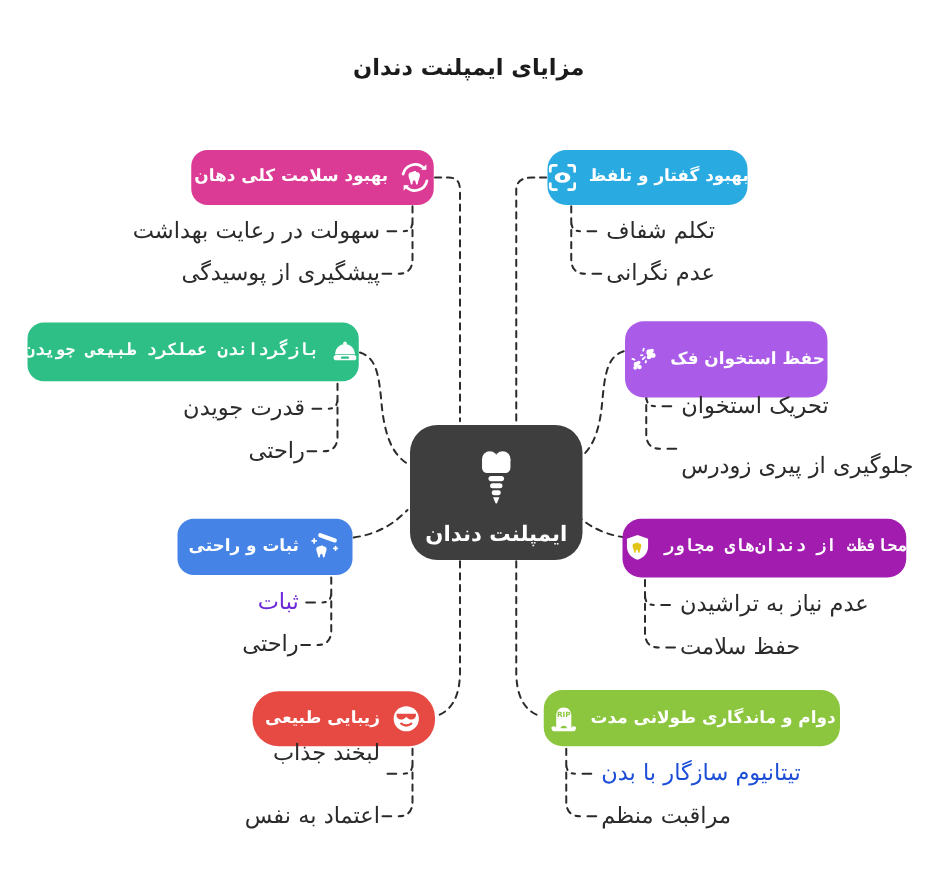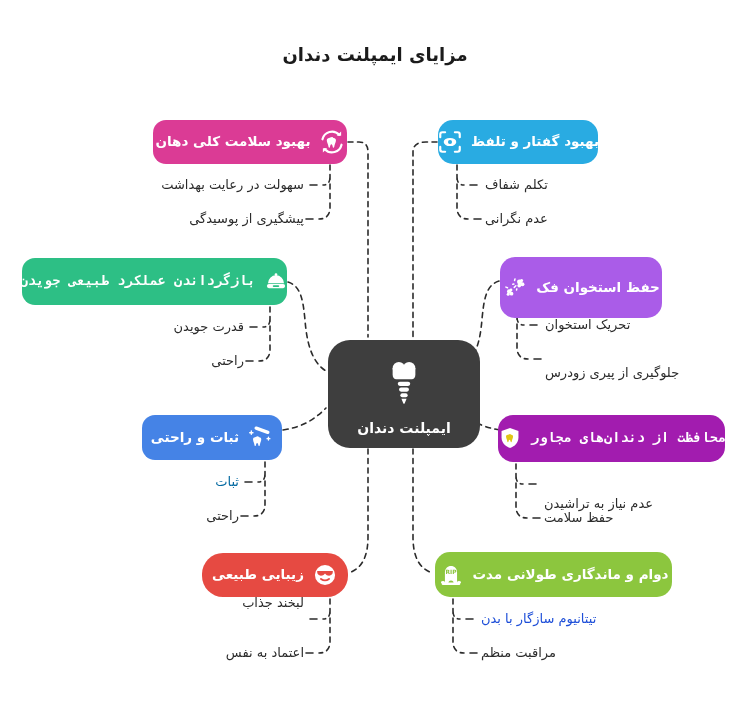--- a/index.html
+++ b/index.html
@@ -8,41 +8,41 @@
   .title{position:absolute;left:0;top:44px;width:750px;text-align:center;
          font-size:18px;font-weight:bold;color:#1b1b1b;}
   svg.wires{position:absolute;left:0;top:0;width:750px;height:707px;}
   .node{position:absolute;display:flex;align-items:center;justify-content:center;
         gap:8px;border-radius:13px;padding:0 10px;box-sizing:border-box;
         color:#fff;font-weight:bold;font-size:13.5px;white-space:nowrap;}
   .node.rev{flex-direction:row-reverse;border-radius:15px;}
   .icon{display:flex;align-items:center;justify-content:center;flex:0 0 auto;}
   .icon svg{display:block;}
   .nlabel{line-height:1;}
-  .sub{position:absolute;font-size:13px;color:#2b2b2b;line-height:20px;white-space:nowrap;}
+  .sub{position:absolute;font-size:18px;color:#2b2b2b;line-height:20px;white-space:nowrap;}
   .sub.sl{text-align:right;}
   .sub.sr{text-align:left;}
   
   .b-pink  {left:153px;top:120px;width:194px;height:44px;}
   .b-cyan  {left:438px;top:120px;width:160px;height:44px;}
   .b-green {left:22px; top:258px;width:265px;height:47px;font-family:Liberation Mono, monospace;}
   .b-purple{left:500px;top:257px;width:162px;height:61px;}
   .b-blue  {left:142px;top:415px;width:140px;height:45px;}
   .b-yellow{left:498px;top:415px;width:227px;height:47px;}
   .b-red   {left:202px;top:553px;width:146px;height:44px;}
   .b-lime  {left:435px;top:552px;width:237px;height:45px;}
-  .b-center{left:328px;top:340px;width:152px;height:108px;border-radius:22px;
-            flex-direction:column;gap:7px;padding-top:6px;font-size:14px;}
+  .b-center{left:328px;top:340px;width:138px;height:108px;border-radius:22px;
+            flex-direction:column;gap:7px;padding-top:6px;font-size:17px;}
   
   .s-p1{right:446px;top:175px;} .s-p2{right:446px;top:209px;}
   .s-c1{left:485px;top:175px;}  .s-c2{left:485px;top:209px;}
   .s-g1{right:506px;top:317px;} .s-g2{right:506px;top:351px;}
   .s-v1{left:545px;top:315px;}  .s-v2{left:545px;top:363px;}
   .s-b1{right:511px;top:472px;} .s-b2{right:511px;top:506px;}
-  .s-y1{left:544px;top:474px;margin-top:20px;}  .s-y2{left:544px;top:508px;}
+  .s-y1{left:544px;top:474px;}  .s-y2{left:544px;top:508px;}
   .s-r1{right:446px;top:593px;} .s-r2{right:446px;top:643px;}
   .s-l1{left:481px;top:609px;}  .s-l2{left:481px;top:643px;}
 </style>
 </head>
 <body>
 
 <div class="stage">
 
   <div class="title" dir="rtl">مزایای ایمپلنت دندان</div>
 
@@ -144,21 +144,21 @@
       <svg width="26" height="26" viewBox="0 0 24 24">
         <path fill="#fff" transform="translate(3.2 8.2) scale(.56)" d="M12 4c-1.2 0-2 .5-2.7.9-.6.3-1.1.6-1.8.6-1.9 0-3.3 1.4-3.3 3.4 0 2.2.9 4.1 1.6 6 .4 1.1.7 2.6.9 3.8.2.9.6 1.4 1.2 1.4.7 0 1-.6 1.1-1.4.2-1.4.8-3.7 2-3.7s1.8 2.3 2 3.7c.1.8.4 1.4 1.1 1.4.6 0 1-.5 1.2-1.4.2-1.2.5-2.7.9-3.8.7-1.9 1.6-3.8 1.6-6 0-2-1.4-3.4-3.3-3.4-.7 0-1.2-.3-1.8-.6C14 4.5 13.2 4 12 4z"></path>
         <g transform="rotate(20 13 5)">
             <rect x="6.5" y="3" width="14.5" height="3.1" rx="1.55" fill="#fff"></rect>
           </g>
         <path d="M4 5.6v3M2.5 7.1h3 M19.8 11.3v2.6M18.5 12.6h2.6" stroke="#fff" stroke-width="1.3" stroke-linecap="round"></path>
       </svg>
     </span>
     <span class="nlabel">ثبات و راحتی</span>
   </div>
-  <div class="sub sl s-b1" dir="rtl" style="color: #0369a1;">ثبات</div>
+  <div class="sub sl s-b1" dir="rtl" style="color: #6d28d9;">ثبات</div>
   <div class="sub sl s-b2" dir="rtl" style="color: rgb(43, 43, 43);">راحتی</div>
 
   <div class="node rev b-yellow" dir="rtl" style="background: #a21caf; font-family: Liberation Mono, monospace; --node-color: #E0C516;">
     <span class="icon">
       <svg width="26" height="26" viewBox="0 0 24 24">
         <path d="M12 1.8l7.8 2.9v5.6c0 4.8-3.2 8.4-7.8 9.9-4.6-1.5-7.8-5.1-7.8-9.9V4.7z" fill="#fff"></path>
         <path style="fill:var(--node-color)" transform="translate(6.3 5.4) scale(.48)" d="M12 4c-1.2 0-2 .5-2.7.9-.6.3-1.1.6-1.8.6-1.9 0-3.3 1.4-3.3 3.4 0 2.2.9 4.1 1.6 6 .4 1.1.7 2.6.9 3.8.2.9.6 1.4 1.2 1.4.7 0 1-.6 1.1-1.4.2-1.4.8-3.7 2-3.7s1.8 2.3 2 3.7c.1.8.4 1.4 1.1 1.4.6 0 1-.5 1.2-1.4.2-1.2.5-2.7.9-3.8.7-1.9 1.6-3.8 1.6-6 0-2-1.4-3.4-3.3-3.4-.7 0-1.2-.3-1.8-.6C14 4.5 13.2 4 12 4z"></path>
       </svg>
     </span>
     <span class="nlabel">محافظت از دندان‌های مجاور</span>

